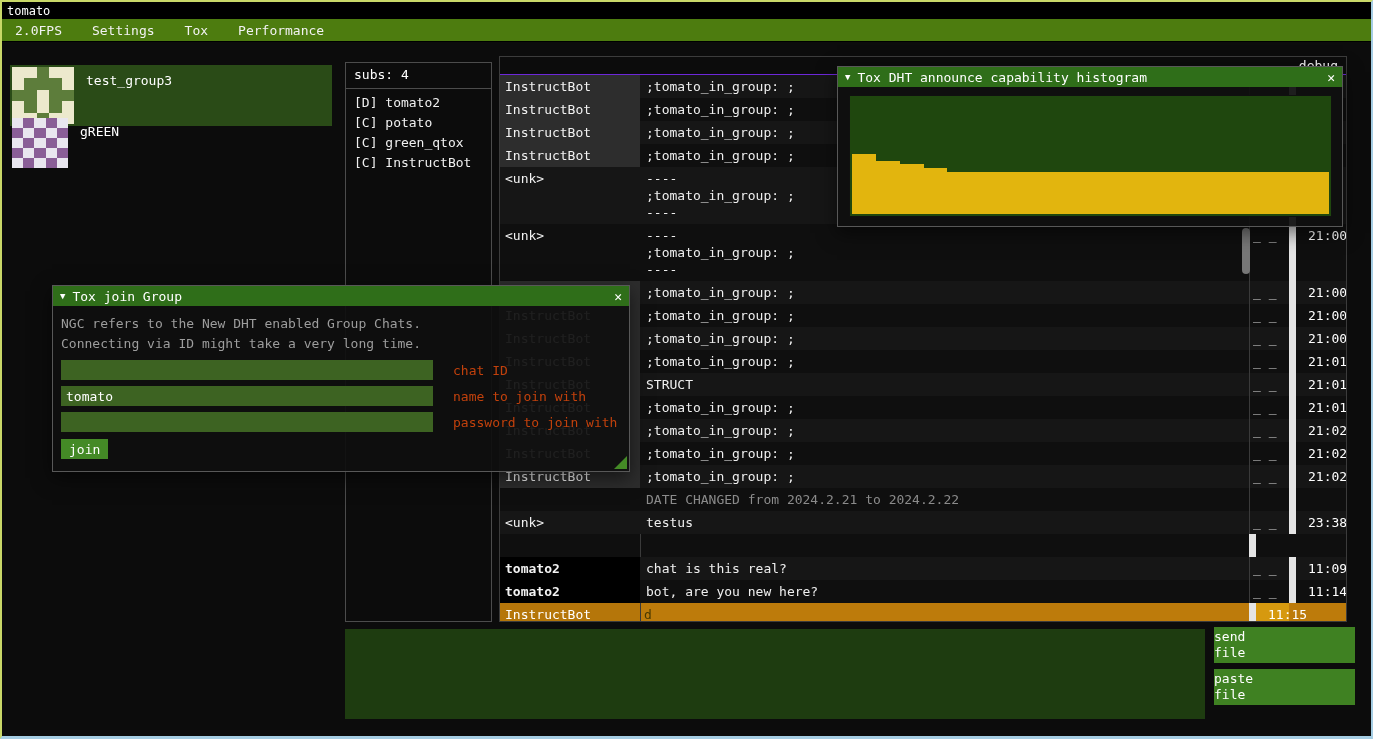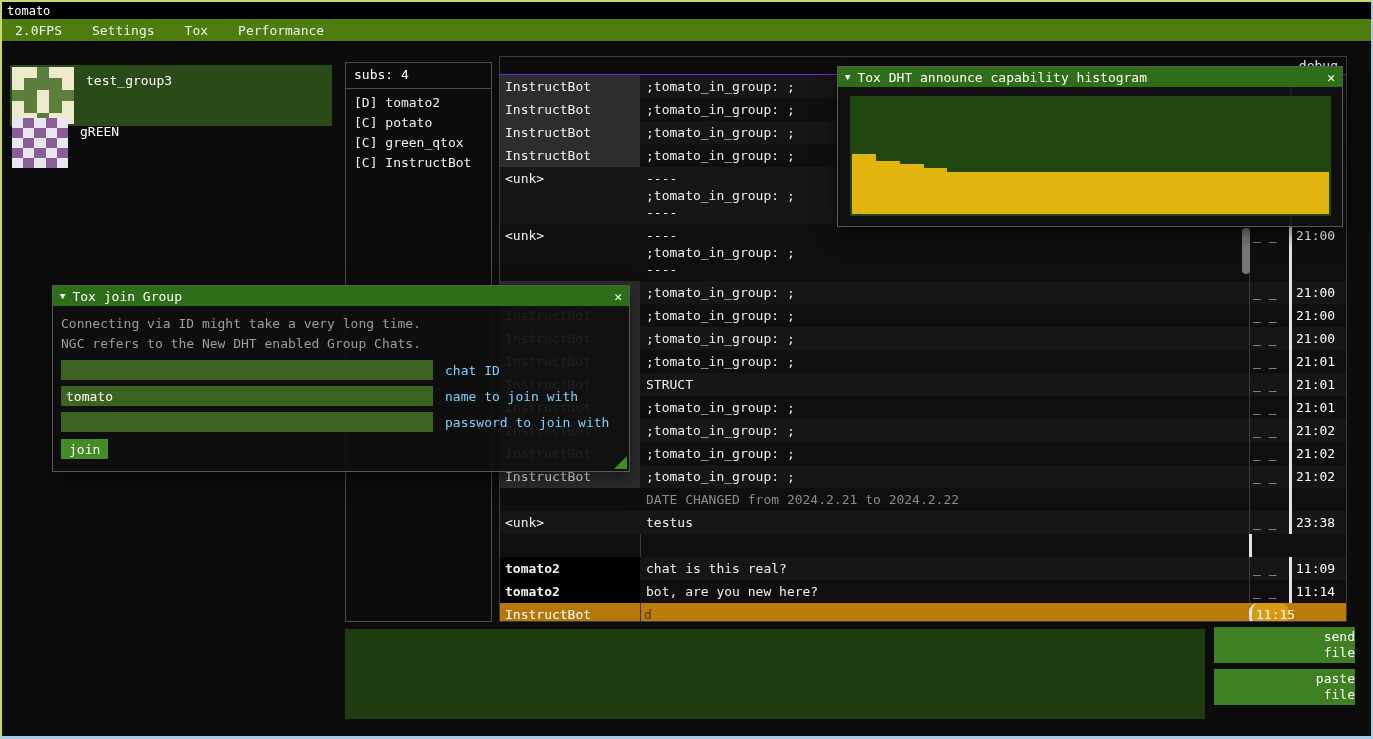--- a/index.html
+++ b/index.html
@@ -36,52 +36,52 @@
   .tab { color:#fff; padding:0 8px; }
   .messages { position:absolute; left:0; right:0; top:18px; bottom:0; overflow:hidden; }
   .msg-row { display:grid; grid-template-columns:140px 1fr 40px 57px; align-items:stretch; min-height:23px; }
   .msg-row:nth-child(odd) { background:#161616; }
   .msg-row:nth-child(even) { background:#0f0f0f; }
   .msg-author { padding:3px 5px; color:#f2f2f2; white-space:pre; }
   .msg-author.a-instructbot { background:#2d2d2d; }
   .msg-author.a-tomato2 { background:#000000;font-weight:bold; }
   .msg-text { padding:3px 6px; white-space:pre-line; color:#efefef; }
   .msg-flags { padding:3px 3px; border-left:1px solid #3a3a3a; color:#d8d8d8; white-space:pre; }
-  .msg-time { padding:3px 4px; border-left:3px solid #e5e5e5; color:#fff; white-space:pre; }
+  .msg-time { padding:3px 12px; border-left:7px solid #e5e5e5; color:#fff; white-space:pre; }
   .msg-row.system .msg-text { color:#8b8b8b; }
   .msg-row.highlight { background:#bd7b0b; }
   .msg-row.highlight .msg-author { background:#b5760a; color:#fff; }
   .msg-row.highlight .msg-text { color:#fff; }
   .msg-row.highlight .msg-flags { color:#4a3a00; }
-  .msg-row.highlight .msg-time { background:#d6990f; color:#fff;border-radius:9px; }
+  .msg-row.highlight .msg-time { background:#d6990f; color:#fff; }
   .scroll-grab { position:absolute; left:1240px; top:226px; width:8px; height:46px; background:#777; border-radius:4px; z-index:5; }
 
   
   .compose { position:absolute; left:343px; top:627px; width:860px; height:90px; background:#1e3c10; border:none; resize:none; color:#fff; font:inherit; padding:6px; outline:none; }
-  .file-btn { position:absolute; left:1212px; width:141px; height:36px; background:#3f8122; color:#fff; border:none; font:inherit; white-space:pre-line; text-align:right; line-height:16px; cursor:pointer; }
+  .file-btn { position:absolute; left:1212px; width:141px; height:36px; background:#3f8122; color:#fff; border:none; font:inherit; white-space:pre-line; text-align:left; line-height:16px; cursor:pointer; }
   #send-file { top:625px; }
   #paste-file { top:667px; }
 
   
   .float-win { position:absolute; border:1px solid #585858; background:rgba(15,15,15,0.93); box-shadow:0 6px 18px rgba(0,0,0,0.55); }
   .win-titlebar { height:20px; background:#2f6e19; display:flex; align-items:center; gap:7px; padding:0 7px; color:#fff; }
   .win-close { margin-left:auto; cursor:pointer; }
   .collapse-arrow { font-size:9px; }
 
   .histogram-win { left:835px; top:64px; width:506px; height:161px; z-index:10; }
   .plot { position:absolute; left:11px; right:10px; top:28px; bottom:9px; background:#1f470e; border:1px solid #101010; }
   .bars { position:absolute; inset:2px; display:flex; align-items:flex-end; }
   .bar { flex:1; }
 
   .join-dialog { left:50px; top:283px; width:578px; height:187px; z-index:11; }
   .dlg-body { padding:8px; position:relative; }
   .dlg-desc { color:#9d9d9d; line-height:20px; }
   .dlg-row { display:flex; align-items:center; margin-top:6px; }
   .dlg-input { width:372px; height:20px; background:#3d6322; border:none; color:#fff; font:inherit; padding:0 5px; outline:none; }
-  .dlg-label { margin-left:12px; color:#7dd3fc; }
+  .dlg-label { margin-left:20px; color:#c2410c; }
   .join-btn { margin-top:7px; height:20px; background:#448a26; color:#fff; border:none; font:inherit; padding:0 8px; cursor:pointer; display:block; }
   .resize-grip { position:absolute; right:2px; bottom:2px; width:0; height:0; border-style:solid; border-width:0 0 13px 13px; border-color:transparent transparent #448a26 transparent; }
 </style>
 </head>
 <body>
 
 <div class="app">
 
   <div class="titlebar">
     <span>tomato</span>
@@ -346,22 +346,22 @@
     </div>
   </div>
 
   <div class="float-win join-dialog">
     <div class="win-titlebar">
       <span class="collapse-arrow">▼</span>
       <span>Tox join Group</span>
       <span class="win-close">✕</span>
     </div>
     <div class="dlg-body">
+      <div class="dlg-desc">NGC refers to the New DHT enabled Group Chats.</div>
       <div class="dlg-desc">Connecting via ID might take a very long time.</div>
-      <div class="dlg-desc">NGC refers to the New DHT enabled Group Chats.</div>
       <div class="dlg-row">
         <input class="dlg-input" value="" style="">
         <span class="dlg-label">chat ID</span>
       </div>
       <div class="dlg-row">
         <input class="dlg-input" value="tomato" style="">
         <span class="dlg-label">name to join with</span>
       </div>
       <div class="dlg-row">
         <input class="dlg-input" value="" style="">

